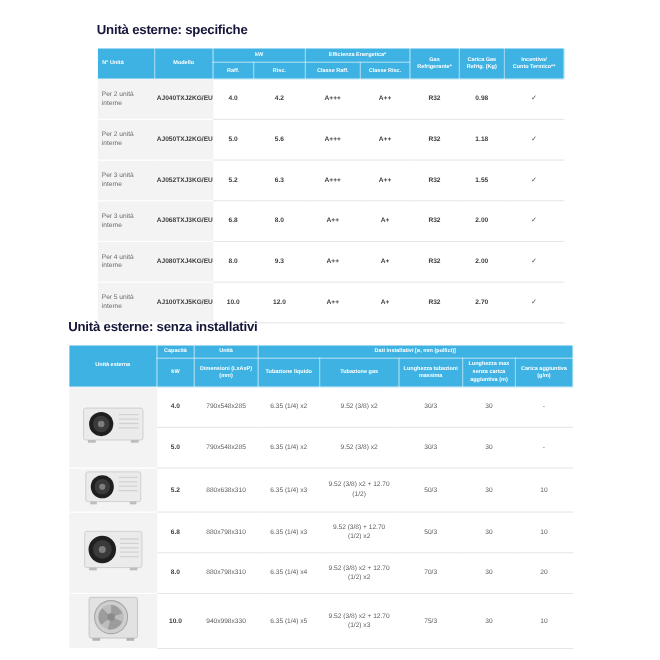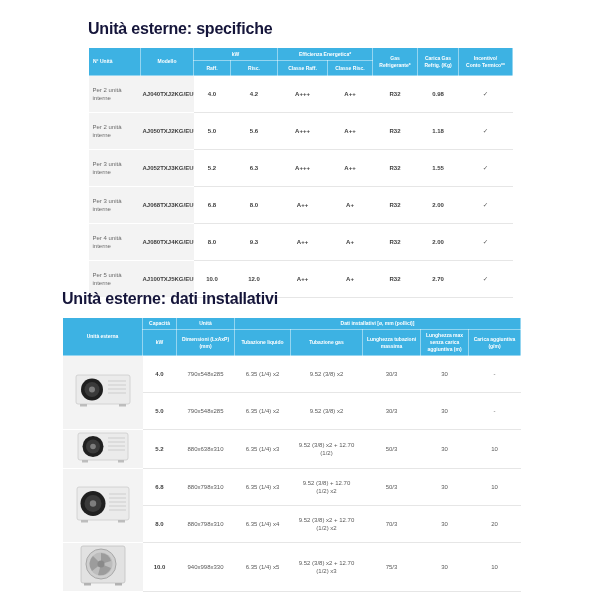--- a/index.html
+++ b/index.html
@@ -3,21 +3,21 @@
 <meta charset="utf-8">
 <style>
   * { margin:0; padding:0; box-sizing:border-box; }
   html,body { width:600px; height:600px; background:#ffffff;
     font-family:"Liberation Sans", sans-serif; color:#4a4a4a; }
   body { position:relative; overflow:hidden; }
 
   .sec1 { position:absolute; left:88px; top:20px; width:424px; }
   .sec2 { position:absolute; left:62px; top:290px; width:458px; }
 
-  h2 { font-size:16px; font-weight:bold; color:#15153a; margin-bottom:9px; letter-spacing:-0.2px; }
+  h2 { font-size:12px; font-weight:bold; color:#15153a; margin-bottom:9px; letter-spacing:-0.2px; }
 
   table { border-collapse:collapse; table-layout:fixed; width:100%; }
   thead th {
     background:#3db2e3; color:#ffffff; font-weight:bold; font-size:5px;
     text-align:center; vertical-align:middle; padding:1px 2px; line-height:1.35;
     border:1px solid rgba(255,255,255,0.45);
   }
   thead th.left { text-align:left; padding-left:4px; }
   tr.grp th { height:13px; }
   tr.sub th { height:15px; }
@@ -138,21 +138,21 @@
         <td class="bold">A+</td>
         <td class="bold">R32</td>
         <td class="bold">2.70</td>
         <td class="check">✓</td>
       </tr>
     </tbody>
   </table>
 </section>
 
 <section class="sec2">
-  <h2>Unità esterne: dati installativi</h2>
+  <h2>Unità esterne: senza installativi</h2>
   <table>
     <colgroup>
       <col style="width:80px">
         <col style="width:34px">
         <col style="width:58px">
       <col style="width:56px">
         <col style="width:72px">
         <col style="width:58px">
       <col style="width:48px">
         <col style="width:52px">

